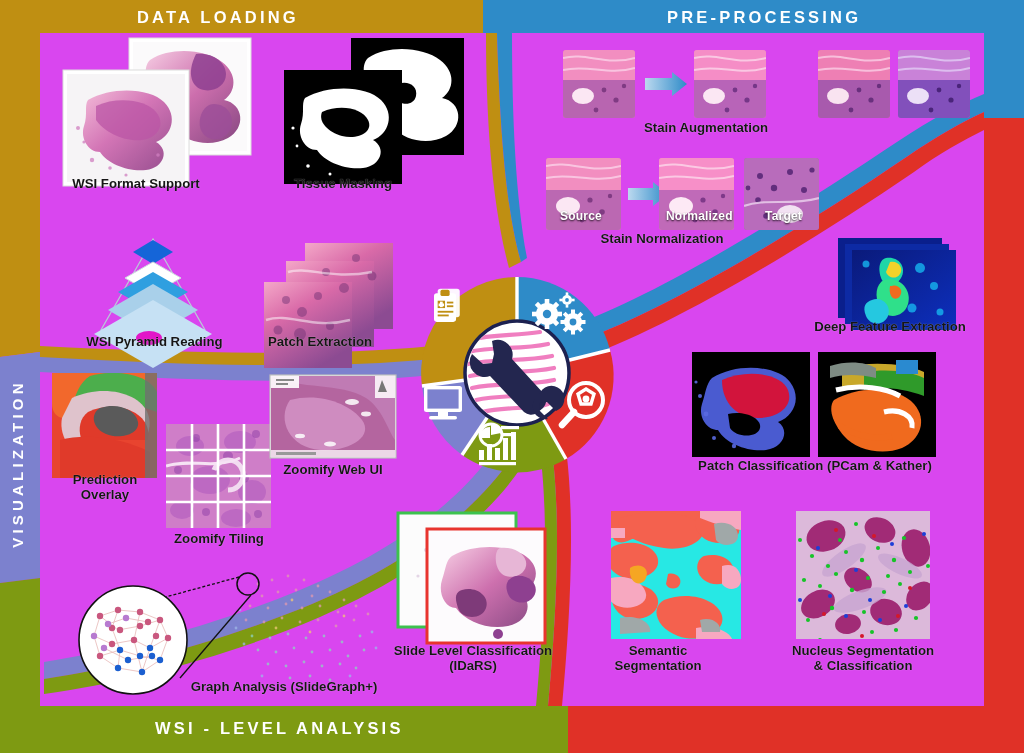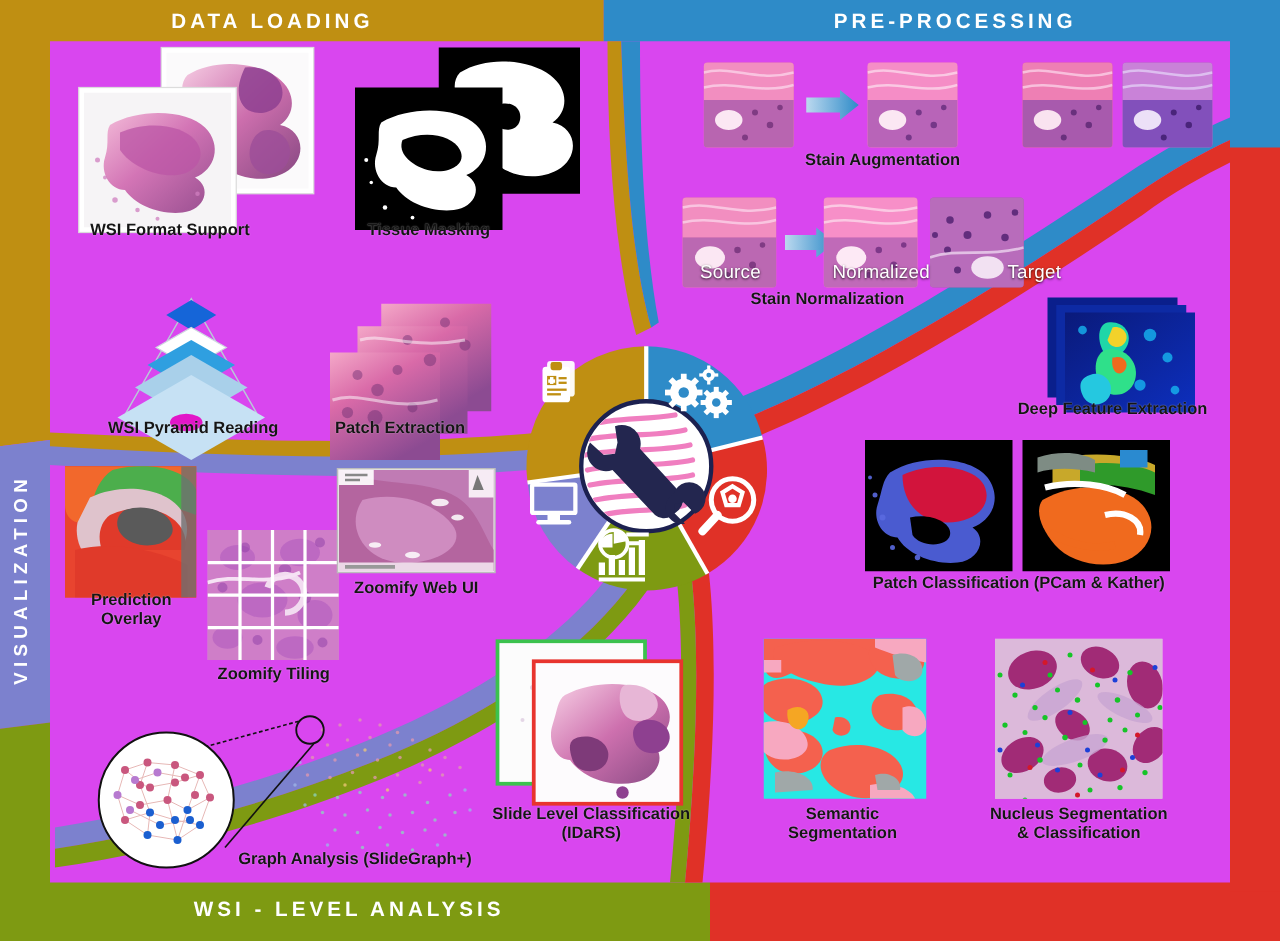--- a/index.html
+++ b/index.html
@@ -22,21 +22,21 @@
     transform-origin:center center;letter-spacing:4.2px;font-size:15px;
   }
 
   .cap{
     position:absolute;text-align:center;color:#151515;
     font-weight:bold;font-size:13.2px;line-height:14.5px;
     font-family:"Liberation Sans",sans-serif;white-space:pre-line;
     text-shadow:0 0 1px rgba(255,255,255,.6);
   }
   .sm-lab{
-    position:absolute;color:#fff;font-weight:normal;font-size:15px;
+    position:absolute;color:#fff;font-weight:bold;font-size:12px;
     text-shadow:0 1px 2px rgba(0,0,0,.85);letter-spacing:.2px;
     font-family:"Liberation Sans",sans-serif;
   }
 </style>
 </head>
 <body>
 
 <div id="stage">
 
   <svg id="bg" viewBox="0 0 1024 753">
@@ -921,25 +921,25 @@
 
   <div class="cap" style="left:56px;top:177px;width:160px;">WSI Format Support</div>
   <div class="cap" style="left:268px;top:177px;width:150px;">Tissue Masking</div>
   <div class="cap" style="left:72px;top:335px;width:165px;">WSI Pyramid Reading</div>
   <div class="cap" style="left:245px;top:335px;width:150px;">Patch Extraction</div>
 
   <div class="cap" style="left:591px;top:121px;width:230px;">Stain Augmentation</div>
   <div class="cap" style="left:550px;top:232px;width:224px;">Stain Normalization</div>
   <div class="sm-lab" style="left:560px;top:209px;">Source</div>
   <div class="sm-lab" style="left:666px;top:209px;">Normalized</div>
-  <div class="sm-lab" style="left:806px;top:209px;">Target</div>
+  <div class="sm-lab" style="left:765px;top:209px;">Target</div>
 
   <div class="cap" style="left:800px;top:320px;width:180px;">Deep Feature Extraction</div>
   <div class="cap" style="left:675px;top:459px;width:280px;">Patch Classification (PCam &amp; Kather)</div>
-  <div class="cap" style="left:600px;top:644px;width:148px;">Semantic
+  <div class="cap" style="left:584px;top:644px;width:148px;">Semantic
 Segmentation</div>
   <div class="cap" style="left:780px;top:644px;width:166px;">Nucleus Segmentation
 &amp; Classification</div>
 
   <div class="cap" style="left:48px;top:473px;width:114px;">Prediction
 Overlay</div>
   <div class="cap" style="left:157px;top:532px;width:124px;">Zoomify Tiling</div>
   <div class="cap" style="left:266px;top:463px;width:134px;">Zoomify Web UI</div>
 
   <div class="cap" style="left:165px;top:680px;width:238px;">Graph Analysis (SlideGraph+)</div>

